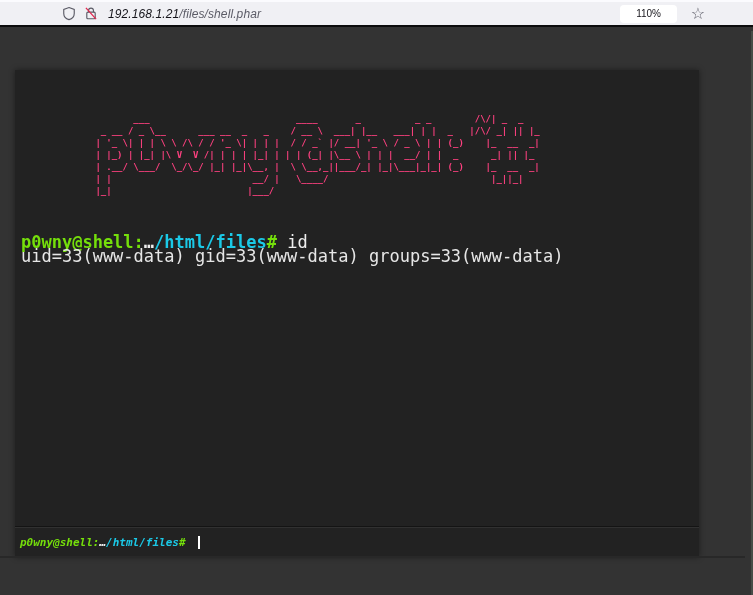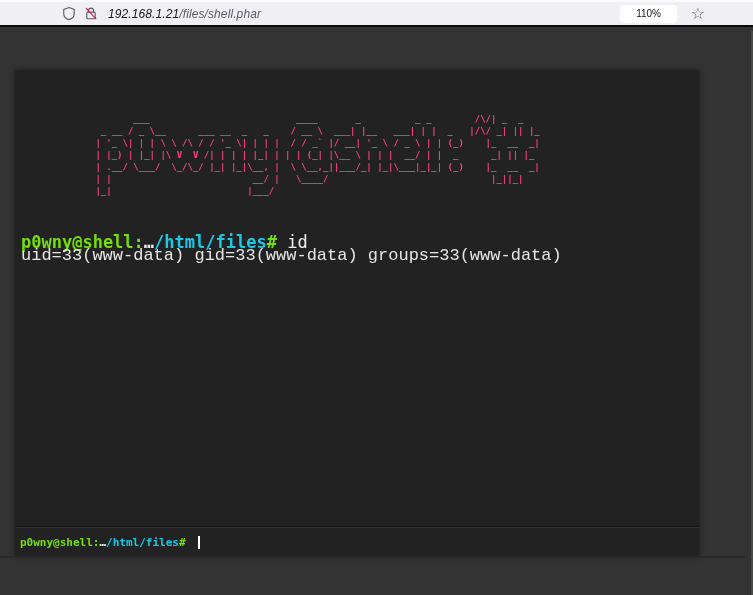--- a/index.html
+++ b/index.html
@@ -69,29 +69,30 @@
   }
   .shell-history { margin-top: 38px; }
   .shell-line {
     font-size: 17px; line-height: 14px; white-space: pre-wrap;
     padding-left: 1px;
   }
   .prompt-green { color: #75df0b; font-weight: bold; }
   .prompt-ellipsis { color: #eeeeee; font-weight: bold; }
   .prompt-path { color: #1bc9e7; font-weight: bold; }
   .cmd-text { color: #eeeeee; }
-  .out-text { color: #e6e6e6; font-family: Liberation Mono, monospace; }
+  .out-text { color: #e6e6e6; }
 
   .shell-input-row {
     flex: 0 0 auto; height: 30px;
     display: flex; align-items: center;
     border-top: 1px solid rgba(255,255,255,.07);
     box-shadow: 0 -1px 0 rgba(0,0,0,.4);
     padding: 10px 5px;
     font-size: 11px;
+    font-style: italic;
   }
   .shell-input-label { white-space: pre; }
   .shell-cmd-input {
     flex: 1 1 auto; display: flex; align-items: center;
     height: 100%; cursor: text; margin-left: 6px;
   }
   .input-caret {
     width: 2px; height: 13px; background: #ffffff; display: inline-block;
   }
 </style>

